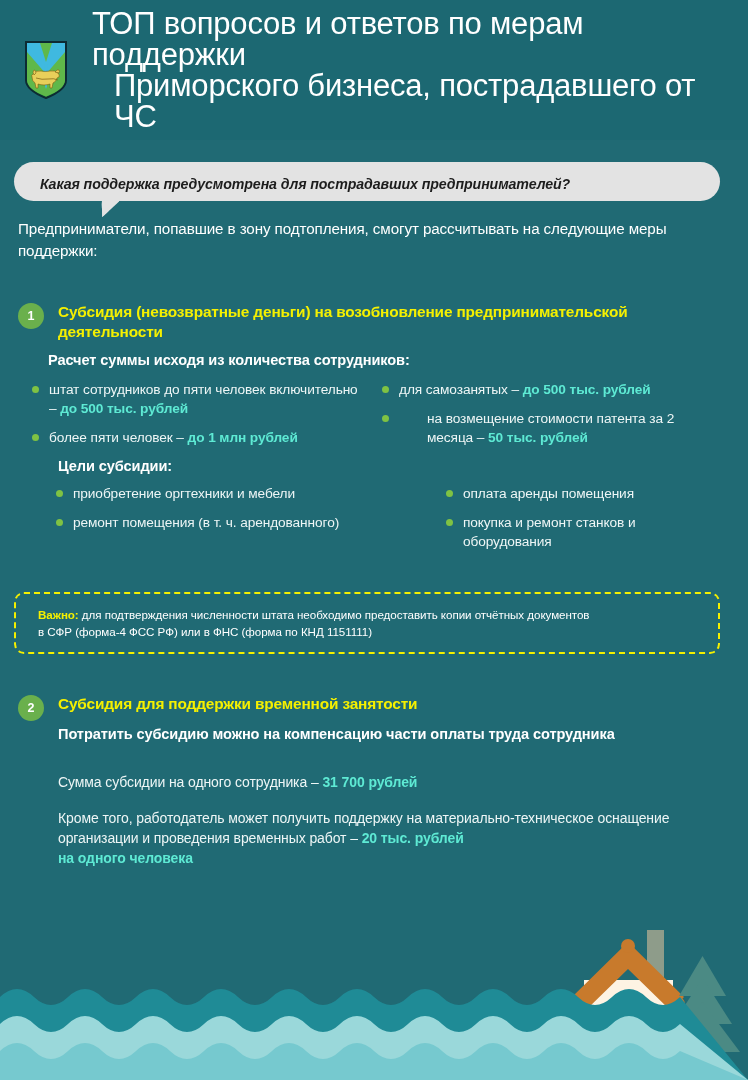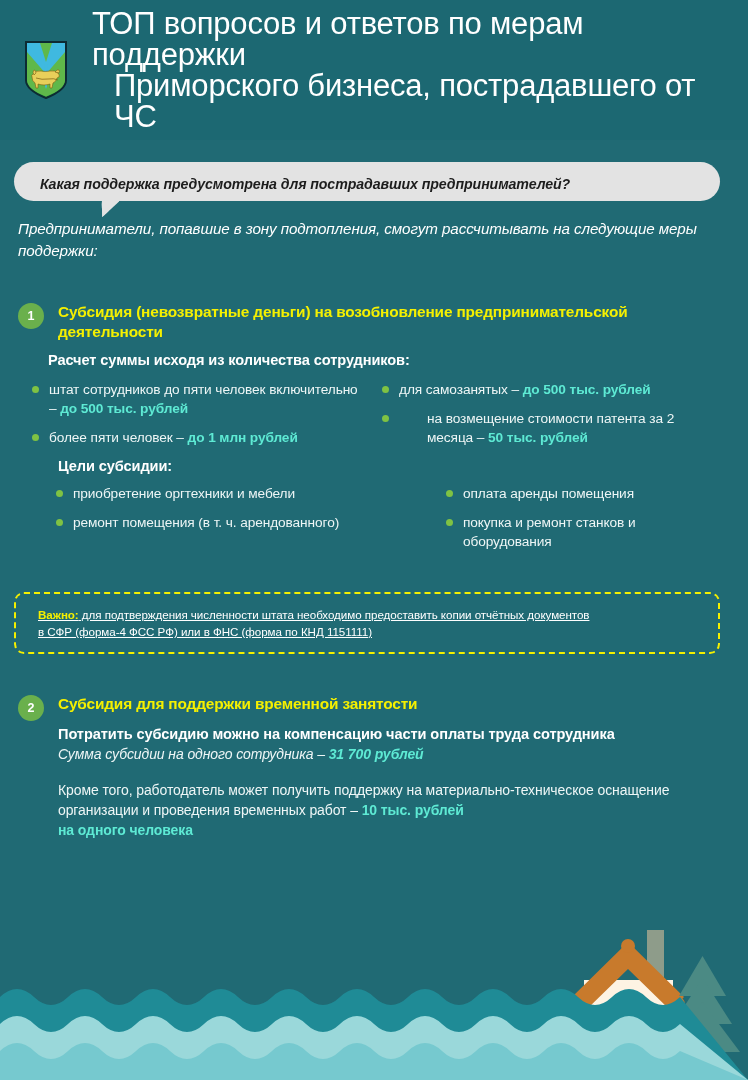--- a/index.html
+++ b/index.html
@@ -62,21 +62,21 @@
     border-right:9px solid transparent;
     border-top:16px solid #e3e3e3;
     border-bottom:0;
     transform:skewX(-12deg);
     clip-path:polygon(0 0,100% 0,22% 100%);
   }
 
   
   .intro{
     position:absolute;left:18px;top:218px;width:706px;
-    color:#ffffff;font-size:15.2px;line-height:22px;letter-spacing:-0.1px;font-style:italic;
+    color:#ffffff;font-size:15.2px;line-height:22px;letter-spacing:-0.1px;
   }
 
   
   .section{position:absolute;left:0;width:748px;}
   .sec-head{display:flex;align-items:flex-start;}
   .badge{
     flex:0 0 auto;
     width:26px;height:26px;border-radius:50%;
     background:#6ab04c;
     color:#ffffff;font-size:12.5px;font-weight:700;
@@ -115,21 +115,21 @@
 
   
   .important{
     position:absolute;left:14px;top:592px;width:706px;
     box-sizing:border-box;
     border:2px dashed #f5f000;
     border-radius:10px;
     padding:12px 16px 12px 22px;
   }
   .important .txt{
-    color:#ffffff;font-size:11.6px;line-height:17px;letter-spacing:-0.05px;text-decoration:underline;
+    color:#ffffff;font-size:11.6px;line-height:17px;letter-spacing:-0.05px;
   }
   .important .lbl{color:#f5f000;font-weight:700;}
 
   
   .scene{
     position:absolute;left:0;bottom:0;width:748px;height:160px;
   }
   .scene svg{display:block;}
 </style>
 </head>
@@ -248,26 +248,26 @@
   <div class="section" style="top:694px;">
     <div class="sec-head">
       <div class="badge">2</div>
       <div class="sec-title">Субсидия для поддержки временной занятости</div>
     </div>
   </div>
 
   <div class="section" style="top:724px;left:58px;width:660px;">
     <div class="sub-bold" style="margin-top:0;">Потратить субсидию можно на компенсацию части оплаты труда сотрудника</div>
 
-    <div class="body-txt" style="margin-top:0;font-style:italic;">
+    <div class="body-txt" style="margin-top:28px;">
       <span>Сумма субсидии на одного сотрудника – </span><span class="hl">31 700 рублей</span>
     </div>
 
     <div class="body-txt" style="margin-top:16px;max-width:645px;">
-      <span>Кроме того, работодатель может получить поддержку на материально-техническое оснащение организации и проведения временных работ – </span><span class="hl">10 тыс. рублей</span><br>
+      <span>Кроме того, работодатель может получить поддержку на материально-техническое оснащение организации и проведения временных работ – </span><span class="hl">20 тыс. рублей</span><br>
       <span class="hl">на одного человека</span>
     </div>
   </div>
 
   <div class="scene">
     <svg width="748" height="160" viewBox="0 0 748 160">
 
       <g>
         <rect x="647" y="10" width="17" height="48" fill="#8e9c8a"></rect>
 

